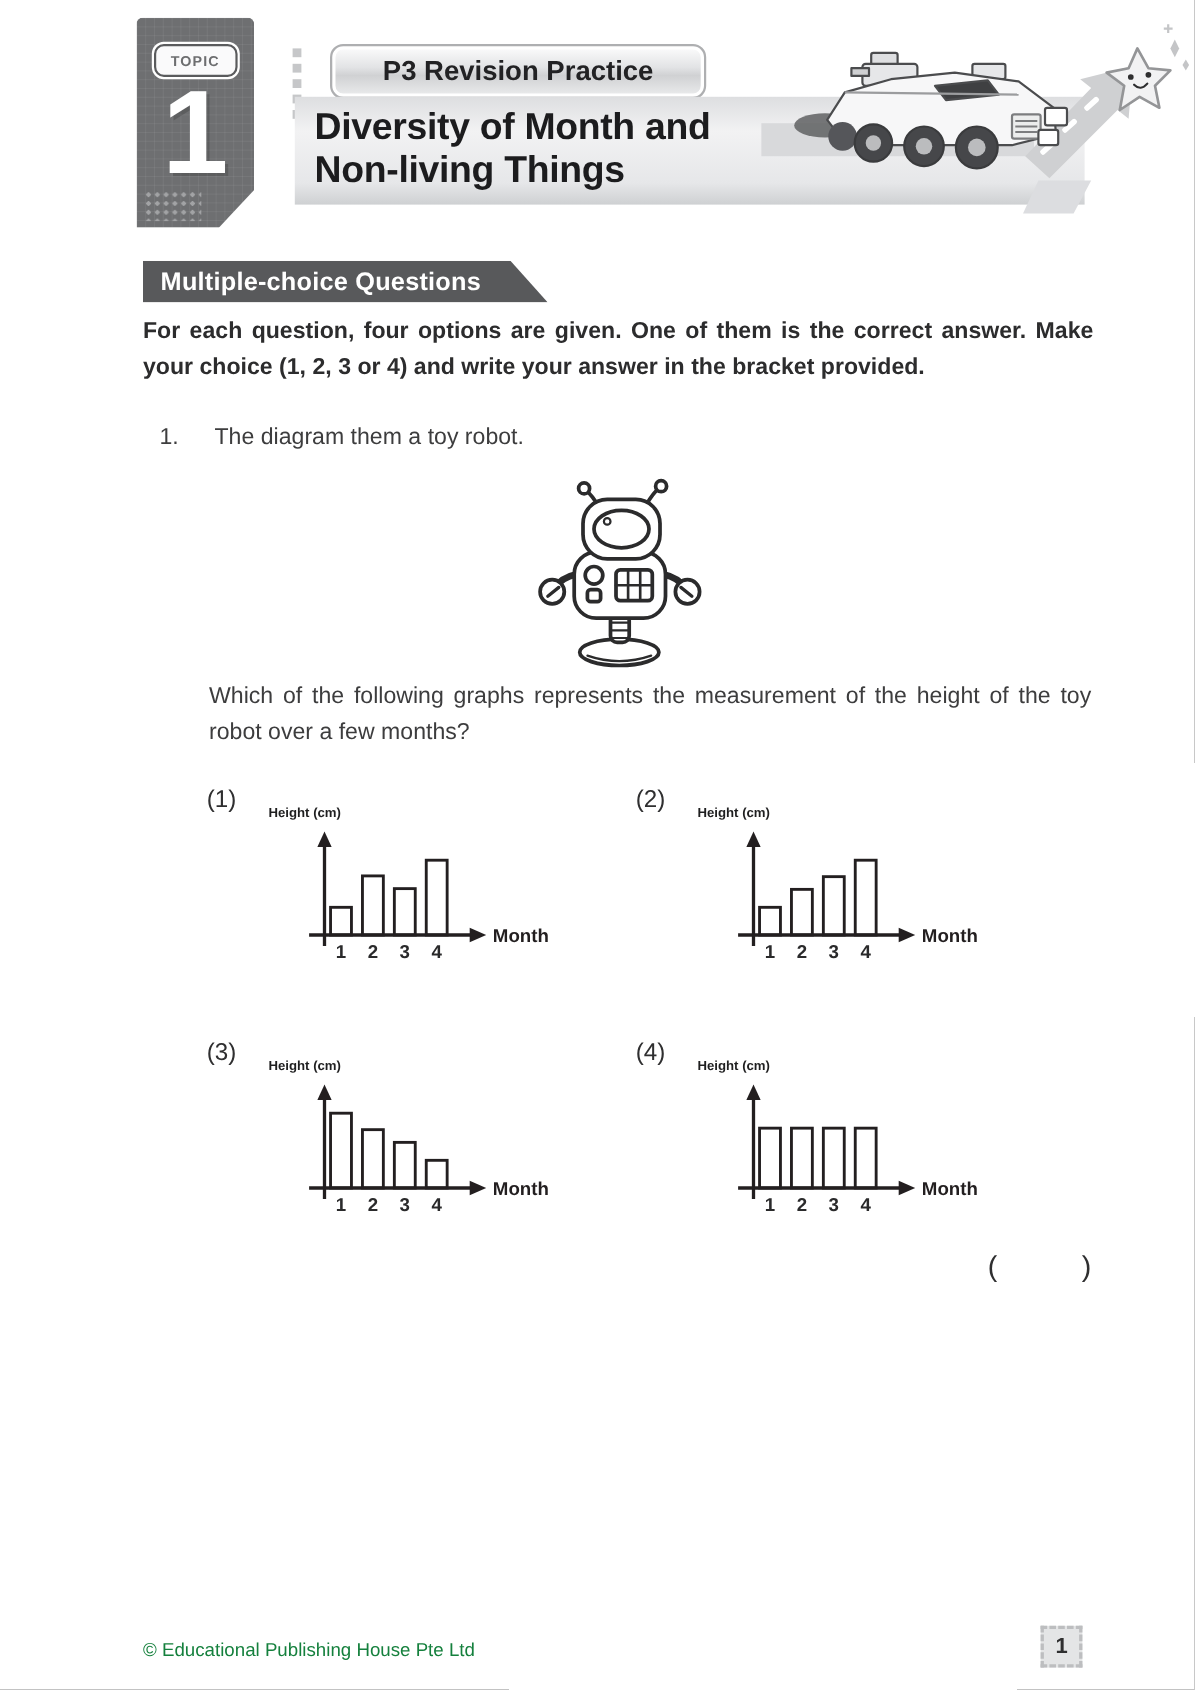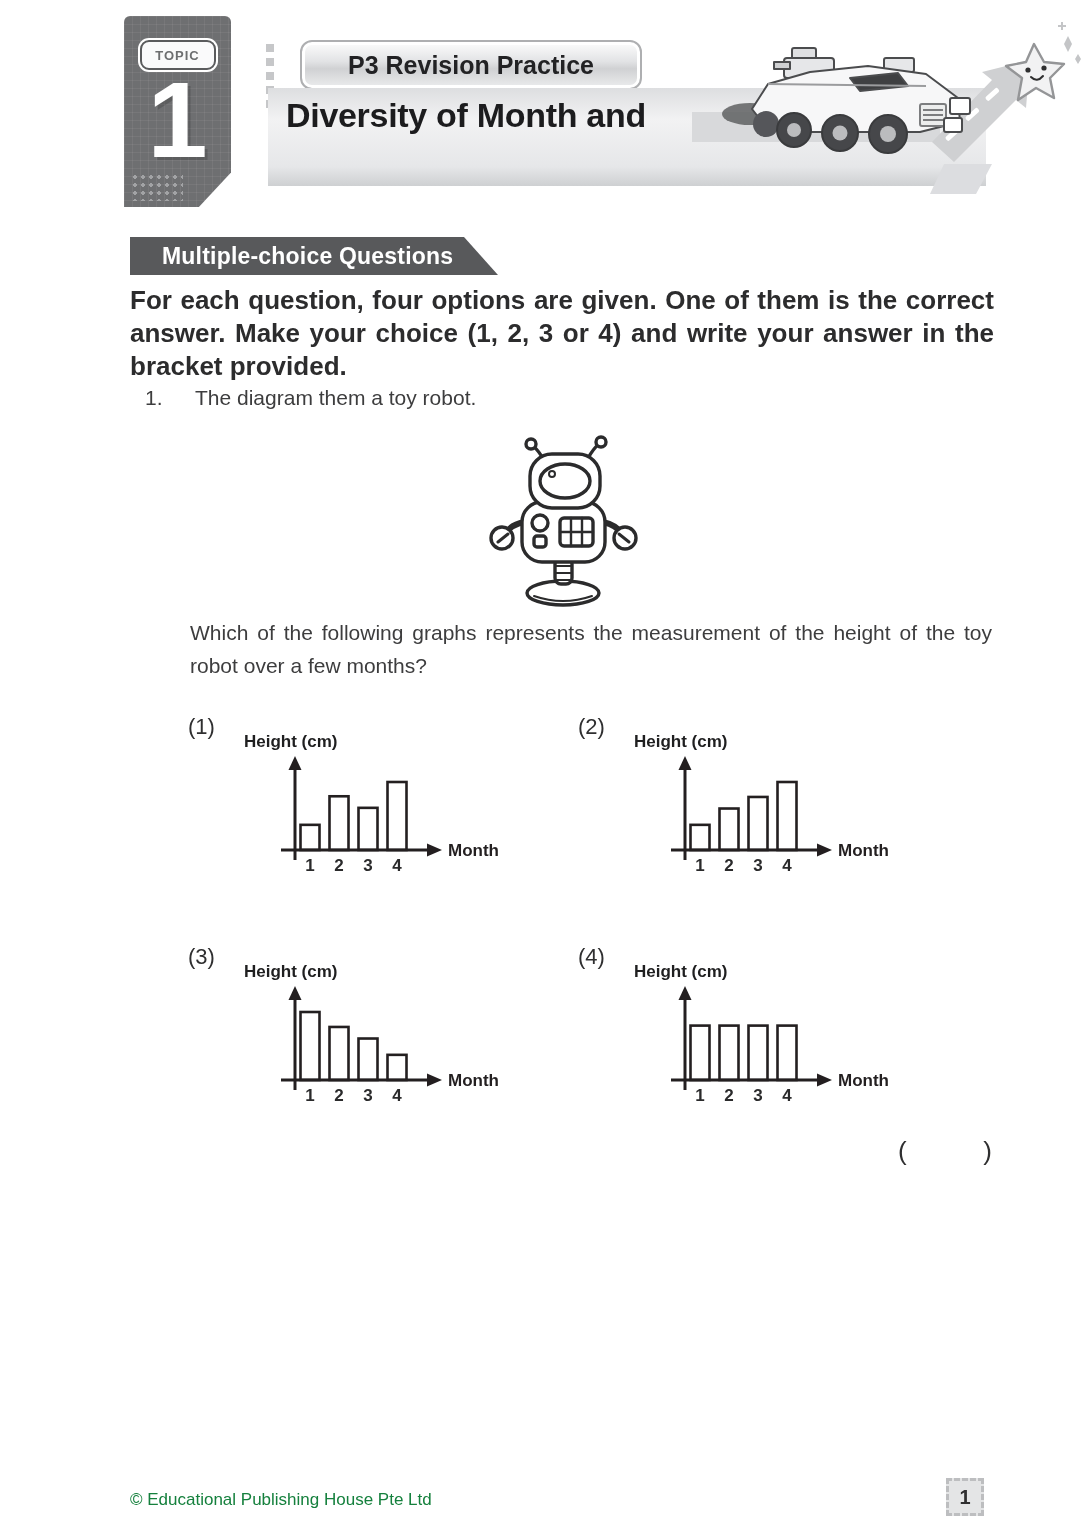--- a/index.html
+++ b/index.html
@@ -30,33 +30,33 @@
     border:2px solid #aeafb1;box-shadow:inset 0 0 0 3px #ffffff;
     display:flex;align-items:center;justify-content:center;font-size:25px;font-weight:700;color:#222224;}
   .title-band{position:absolute;left:268px;top:88px;width:718px;height:98px;
     background:linear-gradient(180deg,#dddee0,#f2f2f3 32%,#e6e7e9 80%,#ced0d2);}
   .chapter-title{position:absolute;left:286px;top:96px;font-size:34px;line-height:39px;font-weight:800;
     color:#1c1c1e;letter-spacing:-.3px;}
 
   
   .mcq-banner{position:absolute;left:130px;top:237px;width:368px;height:38px;background:#58595b;
     clip-path:polygon(0 0,calc(100% - 34px) 0,100% 100%,0 100%);
-    display:flex;align-items:center;padding-left:32px;box-sizing:border-box;
+    display:flex;align-items:center;padding-left:16px;box-sizing:border-box;
     color:#ffffff;font-size:23px;font-weight:800;letter-spacing:.2px;}
-  .instructions{position:absolute;left:130px;top:284px;width:864px;font-size:26px;font-weight:700;
+  .instructions{position:absolute;left:130px;top:284px;width:864px;font-size:21px;font-weight:700;
     color:#2c2c2d;line-height:33px;text-align:justify;}
   .q-row{position:absolute;left:145px;top:386px;display:flex;font-size:21px;color:#3d3d3e;}
   .q-num{width:50px;}
   .q-prompt{position:absolute;left:190px;top:616px;width:802px;font-size:21px;color:#3d3d3e;
     line-height:33px;text-align:justify;}
 
   
   .chart-block{position:absolute;width:380px;height:185px;}
   .opt-label{position:absolute;left:2px;top:2px;font-size:22px;color:#2f2f30;}
-  .ylab{position:absolute;left:58px;top:20px;font-size:17px;font-weight:800;color:#1f1f20;}
+  .ylab{position:absolute;left:58px;top:20px;font-size:12px;font-weight:800;color:#1f1f20;}
   .mini-chart{position:absolute;left:75px;top:38px;}
 
   
   .answer{position:absolute;left:898px;top:1136px;width:94px;display:flex;justify-content:space-between;
     font-size:26px;color:#2f2f30;}
 
   
   .footer-copy{position:absolute;left:130px;top:1490px;font-size:17px;color:#15803d;}
   .page-stamp{position:absolute;left:946px;top:1478px;width:38px;height:38px;background:#e4e5e6;
     border:3px dashed #bdbec0;box-sizing:border-box;display:flex;align-items:center;justify-content:center;
@@ -81,20 +81,21 @@
       <i></i>
       <i></i>
       <i></i>
       <i></i>
     </div>
   <div class="series-pill">P3 Revision Practice</div>
 
   <div class="title-band"></div>
   <div class="chapter-title">
     <div>Diversity of Month and</div>
+    <div>Non-living Things</div>
   </div>
 
   <svg class="art" style="left:692px;top:14px;" width="394" height="186" viewBox="0 0 394 186">
 
     <rect x="0" y="98" width="248" height="30" fill="#d8d9db"></rect>
     <polygon points="240,128 300,66 290,58 338,46 334,94 324,86 262,148" fill="#cfd0d2"></polygon>
     <polygon points="252,150 300,150 284,180 238,180" fill="#dcdde0"></polygon>
 
     <g fill="#ffffff">
       <rect x="252" y="118" width="16" height="5" rx="2" transform="rotate(-42 260 120)"></rect>

